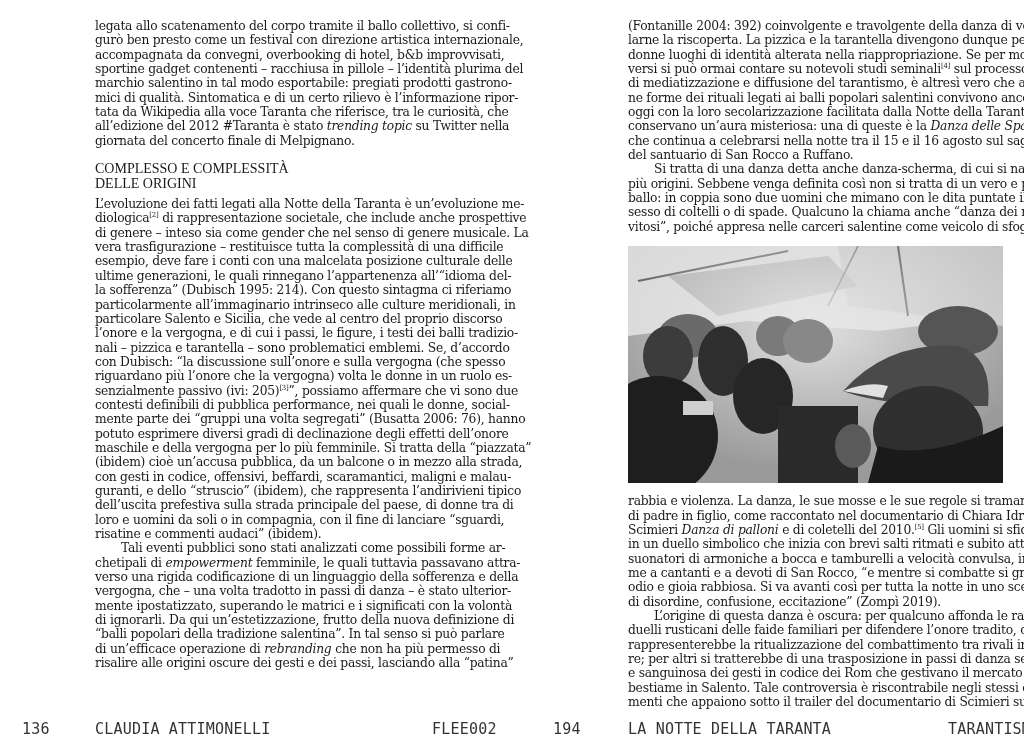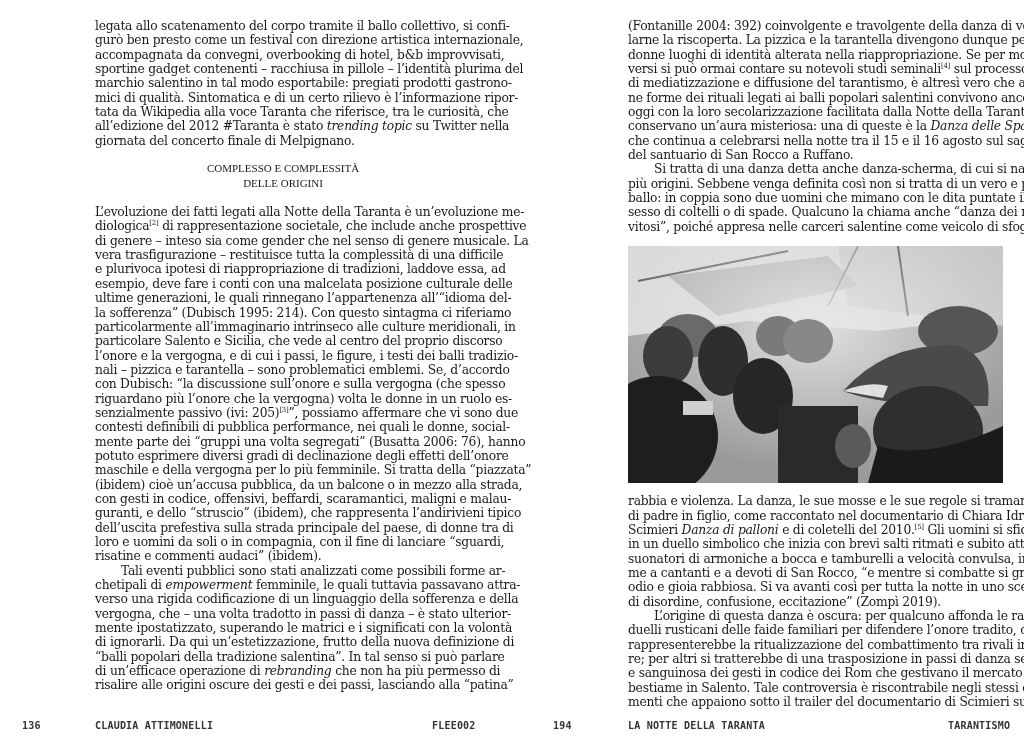--- a/index.html
+++ b/index.html
@@ -10,37 +10,37 @@
     .col {
       position: absolute; top: 19px; width: 376px;
       font-family: "DejaVu Serif", "Liberation Serif", serif;
       font-size: 12.3px; line-height: 14.35px; letter-spacing: -0.25px;
       text-align: justify; hyphens: manual;
     }
     .page.left .col { left: 95px; }
     .page.right .col { left: 116px; }
     .col p { margin: 0; }
     .heading {
-      text-align: center; margin: 13px 0 14px 0;
-      font-family: "Liberation Serif", "DejaVu Serif", serif; font-size: 11px; line-height: 15px; letter-spacing: 0;
+      margin: 13px 0 6px 0;
+      font-family: "Liberation Serif", "DejaVu Serif", serif; font-size: 14px; line-height: 15px; letter-spacing: 0;
     }
     sup { font-size: 7px; line-height: 0; vertical-align: 5px; }
     em { }
     .line { display: block; text-align: justify; text-align-last: justify; white-space: nowrap; }
     .line.last { text-align-last: left; }
     .photo {
       position: relative; width: 375px; height: 237px; margin: 12px 0 11px 0;
       background: linear-gradient(180deg, #d8d8d8 0%, #bcbcbc 30%, #777 55%, #3a3a3a 100%);
       overflow: hidden;
     }
     .photo svg { position: absolute; left: 0; top: 0; width: 100%; height: 100%; }
     .footer {
       position: absolute; top: 720px;
-      font-family: "DejaVu Sans Mono", "Liberation Mono", monospace; font-size: 10px;
-      letter-spacing: 0.2px; color: #333; font-weight: bold;
+      font-family: "DejaVu Sans Mono", "Liberation Mono", monospace; font-size: 15px;
+      letter-spacing: 0.2px; color: #333;
     }
   </style>
 </head>
 <body>
 
 <div class="page left">
   <div class="col">
     <p>
         <span class="line">legata allo scatenamento del corpo tramite il ballo collettivo, si confi-</span>
         <span class="line">gurò ben presto come un festival con direzione artistica internazionale,</span>
@@ -54,21 +54,20 @@
       </p>
     <div class="heading">
       <div>COMPLESSO E COMPLESSITÀ</div>
       <div>DELLE ORIGINI</div>
     </div>
     <p>
         <span class="line">L’evoluzione dei fatti legati alla Notte della Taranta è un’evoluzione me-</span>
         <span class="line">diologica<sup>[2]</sup> di rappresentazione societale, che include anche prospettive</span>
         <span class="line">di genere – inteso sia come gender che nel senso di genere musicale. La</span>
         <span class="line">vera trasfigurazione – restituisce tutta la complessità di una difficile</span>
-        <span class="line">e plurivoca ipotesi di riappropriazione di tradizioni, laddove essa, ad</span>
         <span class="line">esempio, deve fare i conti con una malcelata posizione culturale delle</span>
         <span class="line">ultime generazioni, le quali rinnegano l’appartenenza all’“idioma del-</span>
         <span class="line">la sofferenza” (Dubisch 1995: 214). Con questo sintagma ci riferiamo</span>
         <span class="line">particolarmente all’immaginario intrinseco alle culture meridionali, in</span>
         <span class="line">particolare Salento e Sicilia, che vede al centro del proprio discorso</span>
         <span class="line">l’onore e la vergogna, e di cui i passi, le figure, i testi dei balli tradizio-</span>
         <span class="line">nali – pizzica e tarantella – sono problematici emblemi. Se, d’accordo</span>
         <span class="line">con Dubisch: “la discussione sull’onore e sulla vergogna (che spesso</span>
         <span class="line">riguardano più l’onore che la vergogna) volta le donne in un ruolo es-</span>
         <span class="line">senzialmente passivo (ivi: 205)<sup>[3]</sup>”, possiamo affermare che vi sono due</span>

